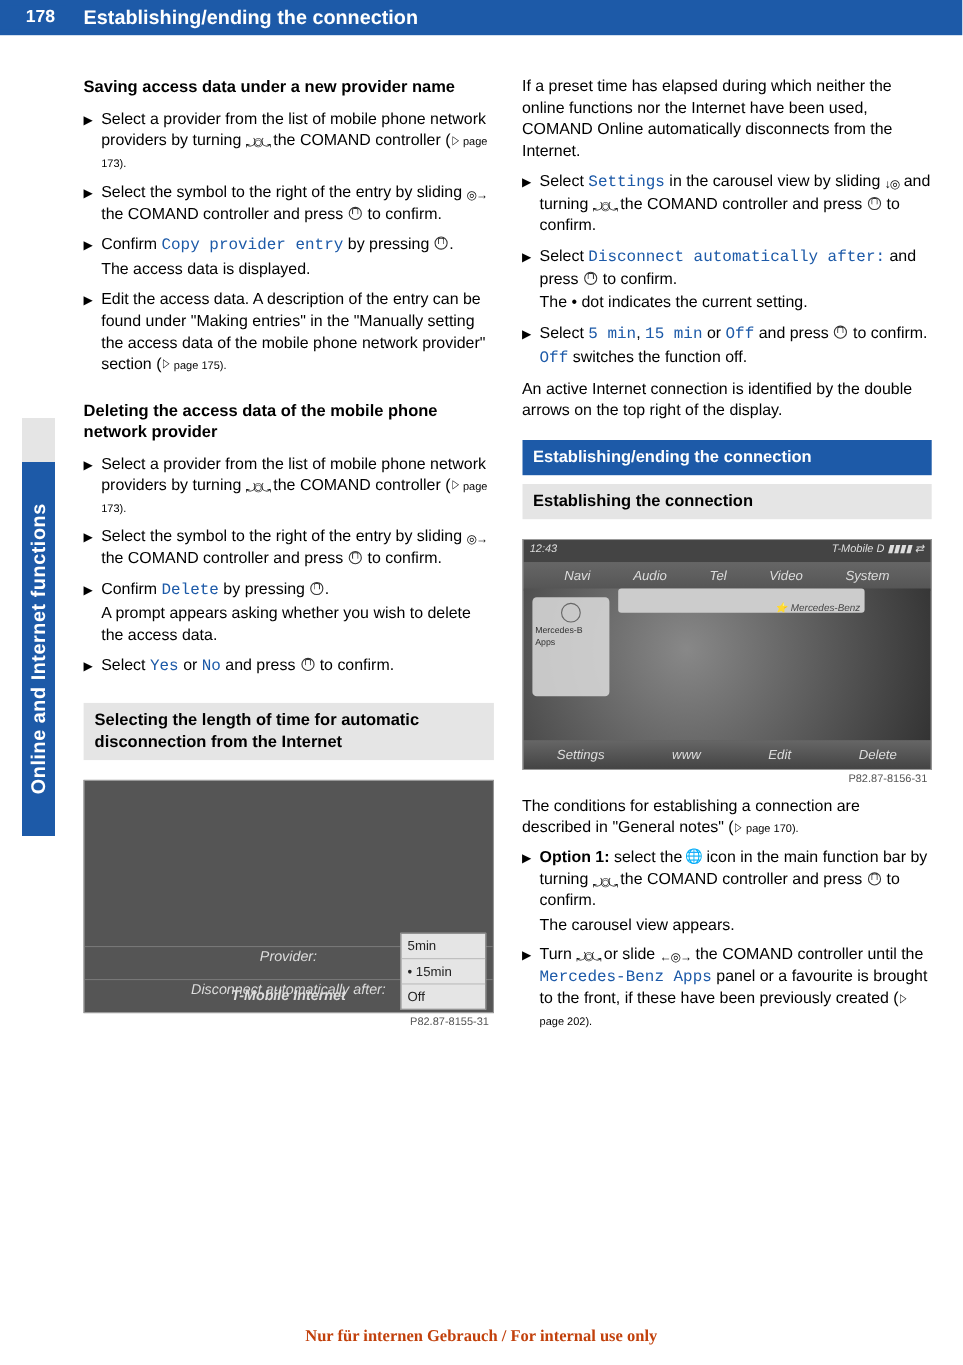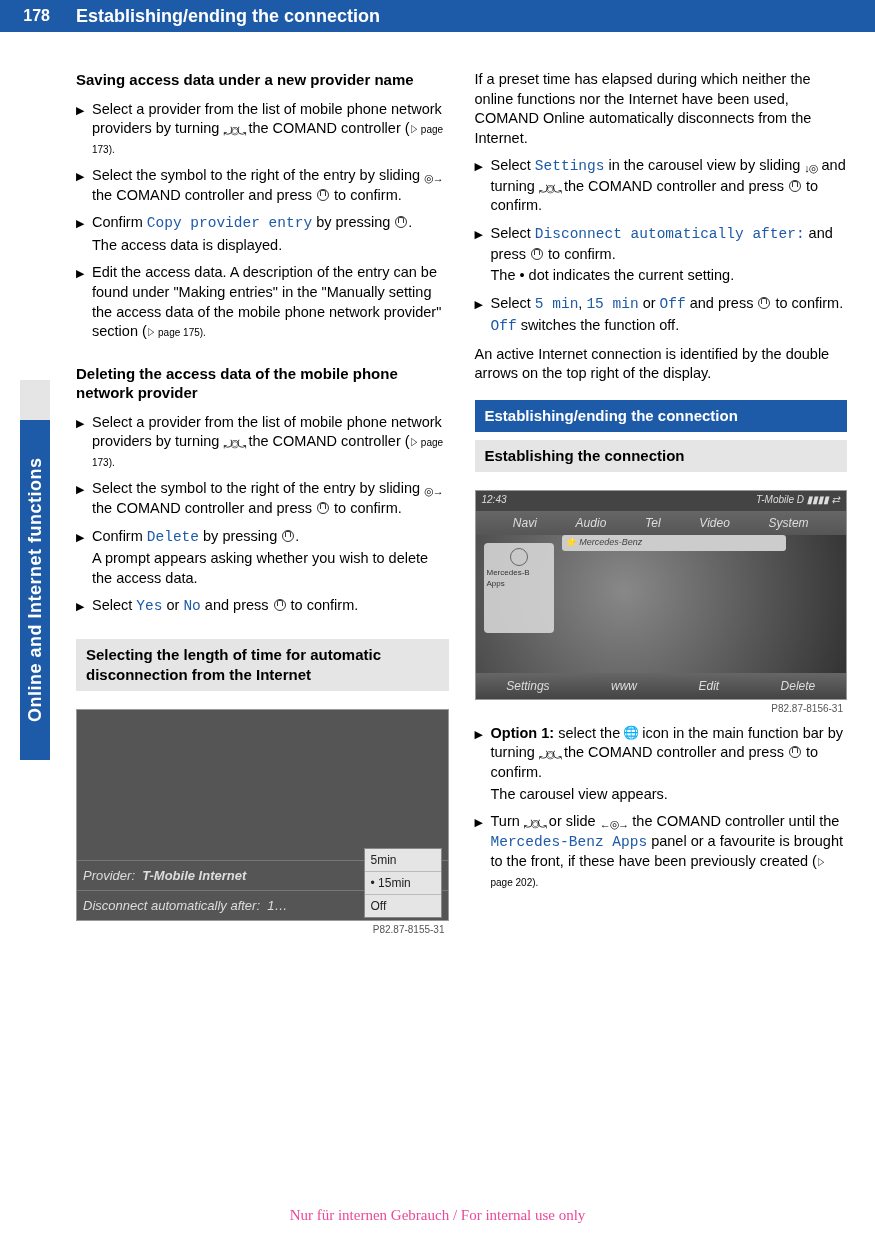--- a/index.html
+++ b/index.html
@@ -184,22 +184,23 @@
     width: 18px; height: 18px;
     border: 1px solid #666; border-radius: 50%;
     margin: 2px auto;
   }
   .ss-address {
     position: absolute; top: 0; right: 60px; left: 86px;
     height: 16px;
     background: #ccc;
     border-radius: 3px;
     font-size: 9px;
-    padding: 1px 4px;
+    padding: 11px 4px;
     color: #444;
+    text-align: right;
   }
   .ss-bottombar {
     position: absolute;
     bottom: 0; left: 0; right: 0;
     height: 26px;
     display: flex;
     justify-content: space-around;
     align-items: center;
     background: linear-gradient(#666,#444);
     font-size: 12px;
@@ -211,20 +212,21 @@
     padding: 2px 4px;
   }
   .screenshot-settings .screenshot-inner { height: 212px; }
   .ss-set-body { position: absolute; inset: 0; background: #555; }
   .ss-set-row1, .ss-set-row2 {
     position: absolute; left: 0; right: 0;
     display: flex; align-items: center;
     padding: 0 6px;
     font-size: 13px;
     height: 30px;
+    flex-direction: column;
   }
   .ss-set-row1 { bottom: 30px; border-top: 1px solid #777; }
   .ss-set-row2 { bottom: 0; border-top: 1px solid #777; }
   .ss-set-menu {
     position: absolute;
     right: 6px; bottom: 2px;
     width: 78px;
     background: #e5e5e5;
     color: #222;
     font-style: normal;
@@ -232,23 +234,24 @@
     border: 1px solid #888;
   }
   .ss-set-menu div { padding: 3px 6px; border-bottom: 1px solid #bbb; }
   .ss-set-menu div:last-child { border-bottom: none; }
   .ss-set-menu .sel::before { content: "• "; }
   .footer {
     position: absolute;
     bottom: 16px;
     left: 0; right: 0;
     text-align: center;
-    color: #ec4899;
+    color: #c2410c;
     font-size: 15px;
     font-family: Georgia, serif;
+    font-weight: bold;
   }
   .spacer { height: 14px; }
 </style>
 </head>
 <body>
 
 <div class="header-bar">
   <div class="page-num">178</div>
   <div class="header-title">Establishing/ending the connection</div>
 </div>
@@ -401,20 +404,23 @@
         <div class="ss-bottombar">
           <span>Settings</span>
           <span>www</span>
           <span>Edit</span>
           <span>Delete</span>
         </div>
       </div>
       <div class="ss-caption">P82.87-8156-31</div>
     </div>
 
+    <div class="p">
+      <span>The conditions for establishing a connection are described in "General notes" (</span><span class="tri">▷</span><span class="pgref"> page 170).</span>
+    </div>
 
     <div class="step">
       <div class="arrow">▶</div>
       <div class="body">
         <b>Option 1:</b><span> select the </span><span class="icon icon-globe"></span><span> icon in the main function bar by turning </span><span class="icon icon-turn-knob"></span><span> the COMAND controller and press </span><span class="icon icon-press"></span><span> to confirm.</span>
         <div style="margin-top:2px;">The carousel view appears.</div>
       </div>
     </div>
 
     <div class="step">

